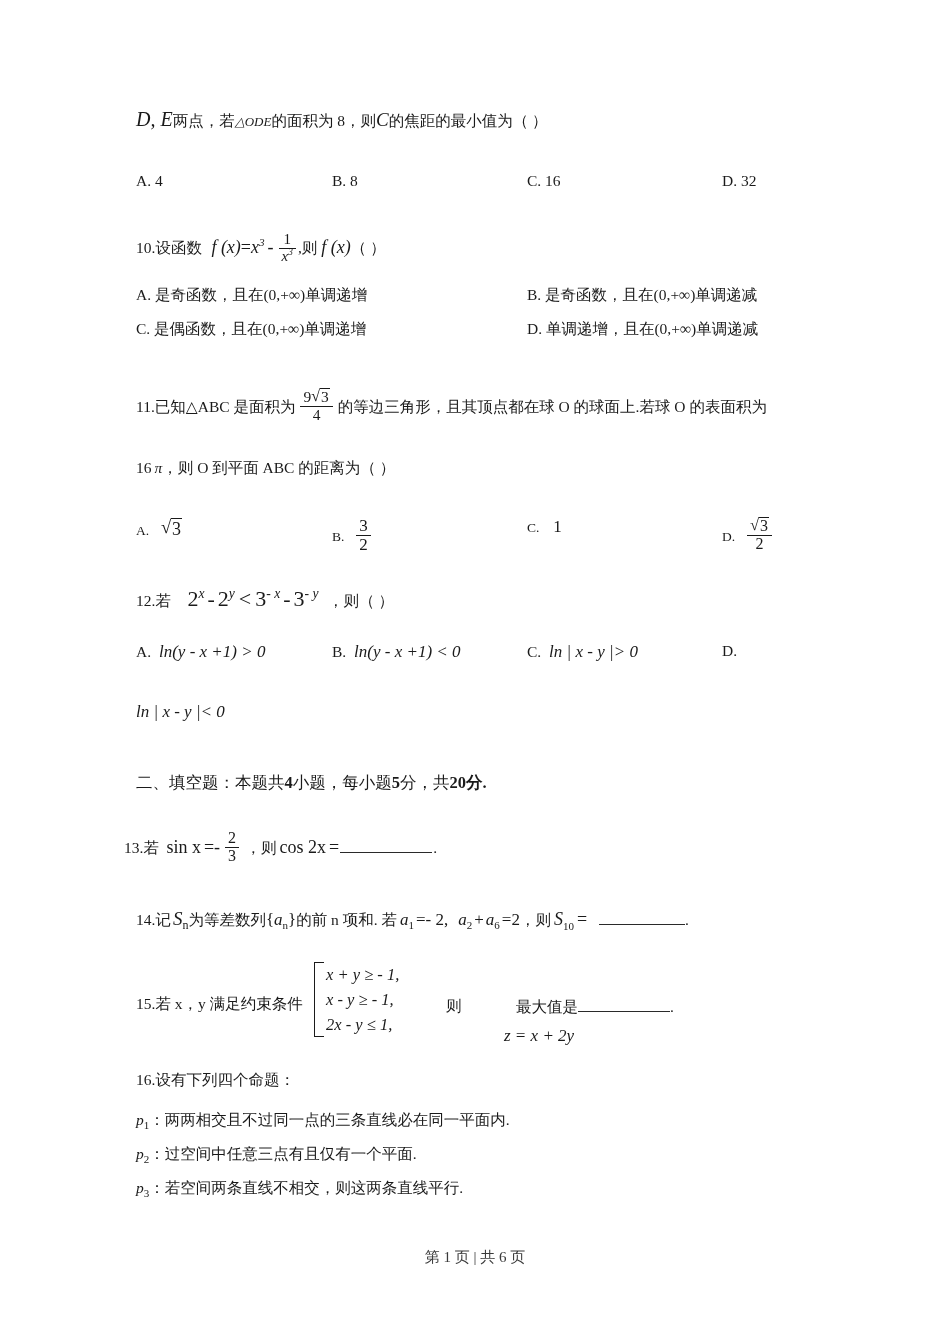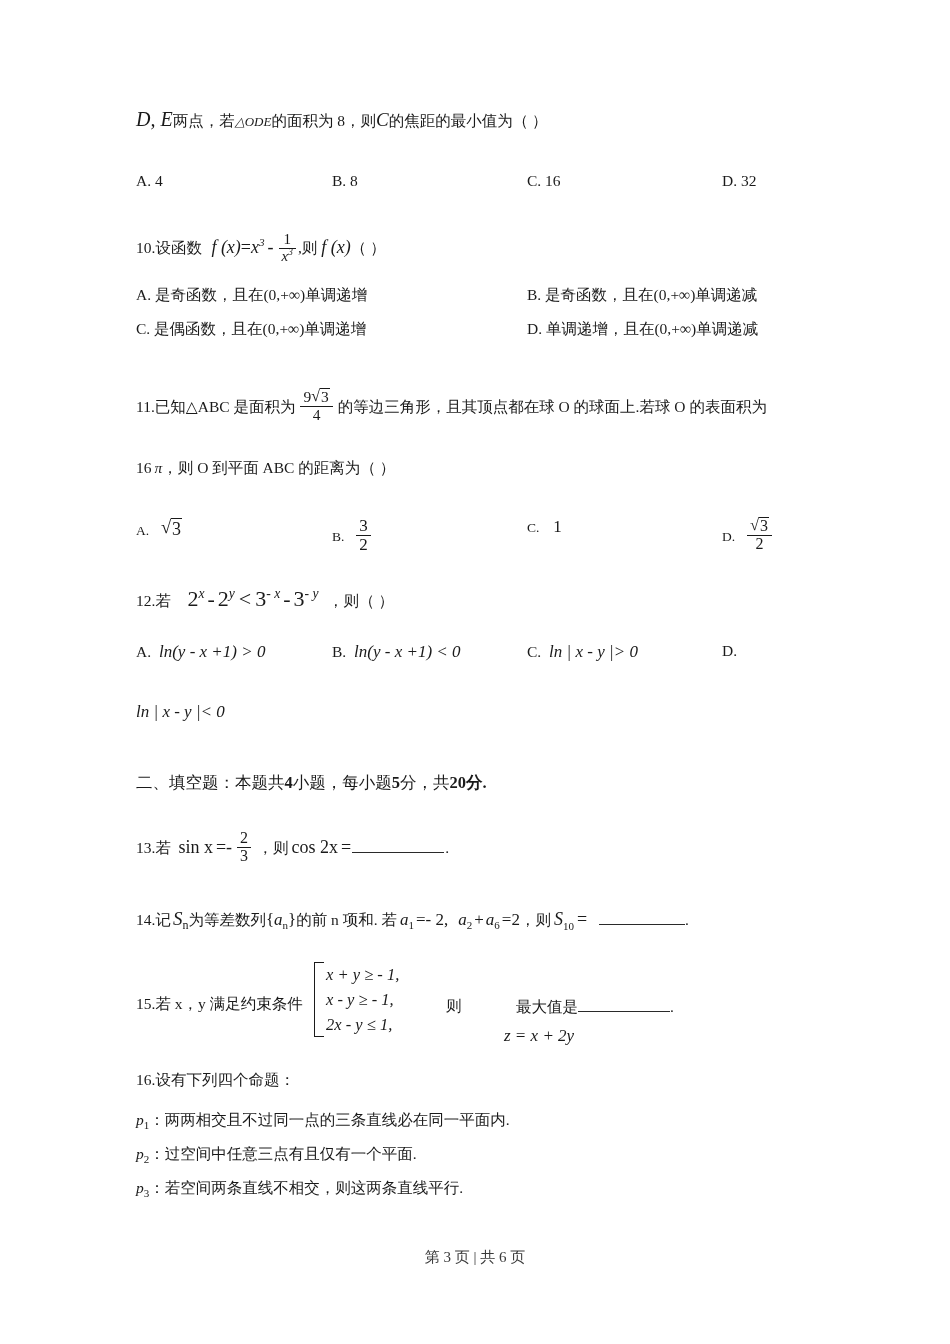--- a/index.html
+++ b/index.html
@@ -234,21 +234,21 @@
   </div>
 
   <div class="blk" style="left:136px; top:702px; width:400px; font-size:17px;">
     <span class="mi">ln | x - y |&lt; 0</span>
   </div>
 
   <div class="blk" style="left:136px; top:772px; width:700px; font-size:16.5px; font-weight:bold;">
     <span class="cn" style="font-weight:normal;">二、填空题：本题共</span><span class="mn">4</span><span class="cn" style="font-weight:normal;">小题，每小题</span><span class="mn">5</span><span class="cn" style="font-weight:normal;">分，共</span><span class="mn">20</span><span class="cn">分.</span>
   </div>
 
-  <div class="blk" style="left:136px; top:830px; width:700px; font-size:15.5px;">
+  <div class="blk" style="left:124px; top:830px; width:700px; font-size:15.5px;">
     <span class="mn">13.</span><span class="cn">若</span><span class="nowrap" style="font-size:18px; margin-left:3px;">
       <span class="mop">sin x</span><span class="mn" style="margin:0 3px;">=-</span><span class="frac" style="font-size:16px;">
         <span class="num mn">2</span>
         <span class="den mn">3</span>
       </span>
     </span><span class="cn" style="font-size:15.5px;">，则</span><span class="mop" style="font-size:18px; margin-left:3px;">cos 2x</span><span class="mn" style="font-size:18px; margin-left:3px;">=</span><span class="blank" style="width:92px; height:15px; margin:0 1px;"></span><span class="mn">.</span>
   </div>
 
   <div class="blk" style="left:136px; top:908px; width:720px; font-size:15.5px;">
     <span class="mn">14.</span><span class="cn">记</span><span class="mi" style="font-size:19px; margin-left:2px;">S</span><sub class="sb mi" style="font-size:12px;">n</sub><span class="cn">为等差数列</span><span class="nowrap" style="font-size:17px;"><span class="mn">{</span><span class="mi">a</span><sub class="sb mi" style="font-size:11px;">n</sub><span class="mn">}</span></span><span class="cn">的前 n 项和.  若</span><span class="nowrap" style="font-size:17px; margin-left:3px;"><span class="mi">a</span><sub class="sb mn" style="font-size:11px;">1</sub><span class="mn" style="margin-left:2px;">=- 2,</span></span><span class="nowrap" style="font-size:17px; margin-left:10px;"><span class="mi">a</span><sub class="sb mn" style="font-size:11px;">2</sub><span class="mn" style="margin:0 2px;">+</span><span class="mi">a</span><sub class="sb mn" style="font-size:11px;">6</sub><span class="mn" style="margin-left:2px;">=2</span></span><span class="cn" style="font-size:15.5px;">，则</span><span class="nowrap" style="font-size:18px; margin-left:3px;"><span class="mi">S</span><sub class="sb mn" style="font-size:11px;">10</sub><span class="mn" style="margin-left:3px;">=</span></span><span class="blank" style="width:86px; height:15px; margin-left:12px;"></span><span class="mn">.</span>
@@ -287,16 +287,16 @@
     </div>
     <div style="height:34px;">
       <span class="mi">p</span><sub class="sb mn" style="font-size:11px;">2</sub><span class="cn">：</span><span class="cn">过空间中任意三点有且仅有一个平面.</span>
     </div>
     <div style="height:34px;">
       <span class="mi">p</span><sub class="sb mn" style="font-size:11px;">3</sub><span class="cn">：</span><span class="cn">若空间两条直线不相交，则这两条直线平行.</span>
     </div>
   </div>
 
   <div class="blk footer-text" style="left:0px; top:1248px; width:950px;">
-    <span class="cn">第 3 页 | 共 6 页</span>
+    <span class="cn">第 1 页 | 共 6 页</span>
   </div>
 
 </div>
 
 </body></html>

